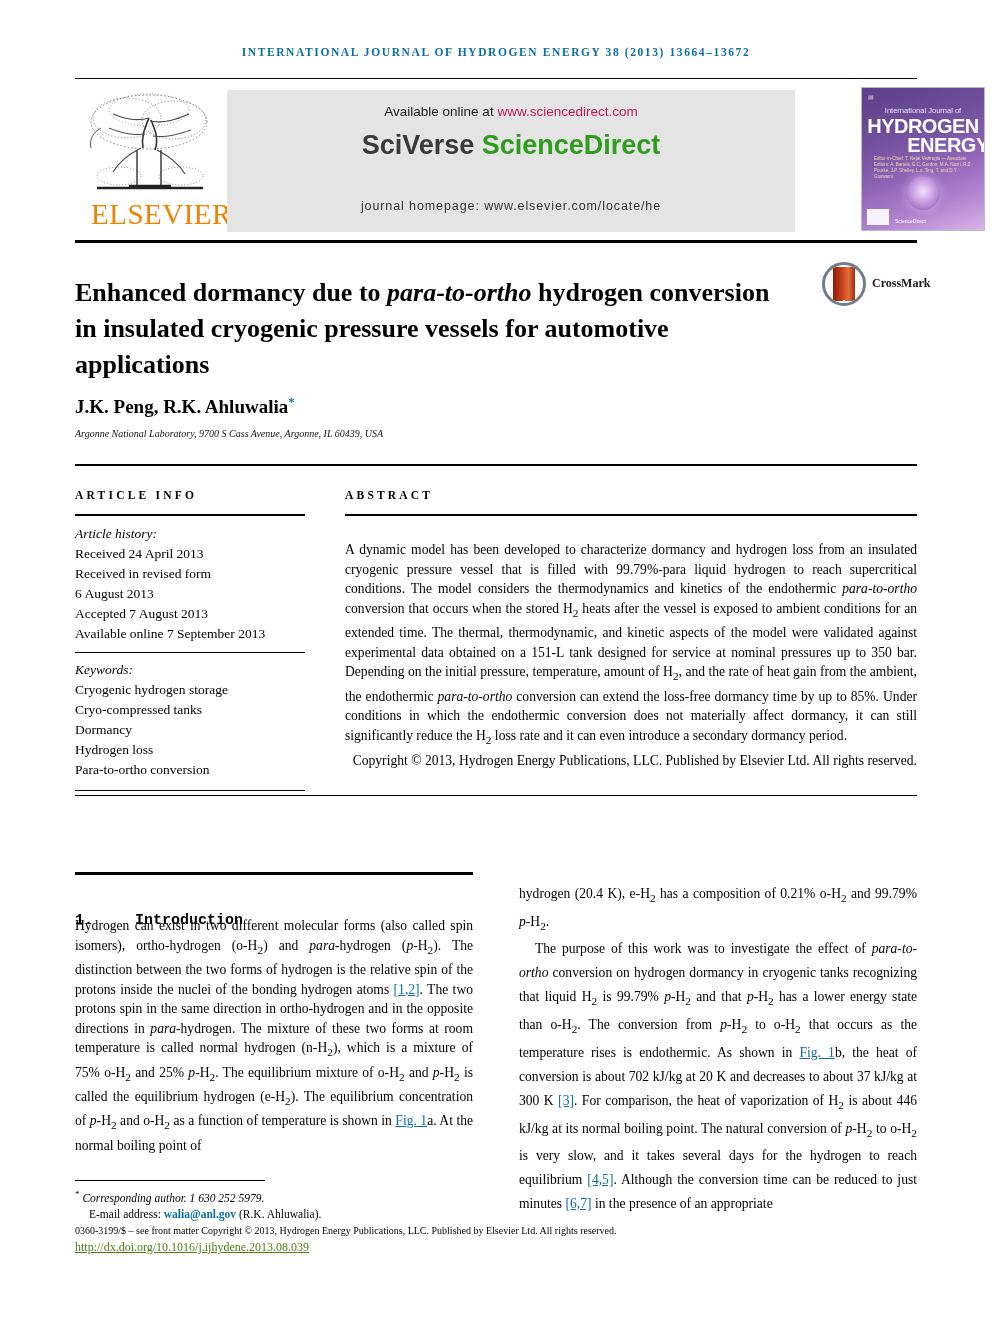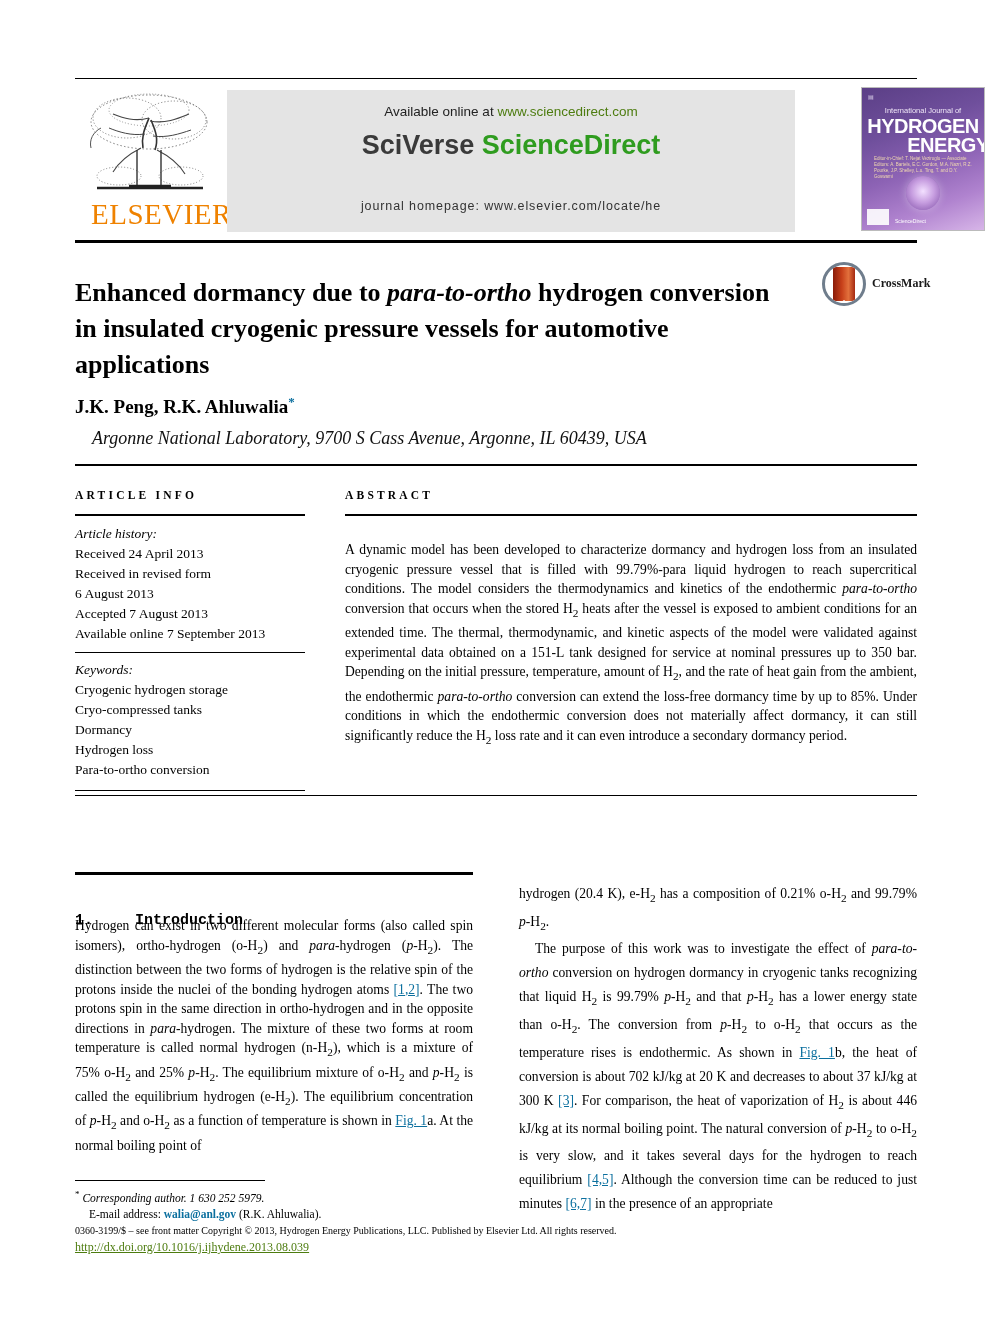--- a/index.html
+++ b/index.html
@@ -52,21 +52,21 @@
   .sd-band {
     position:absolute; left:152px; top:4px; width:568px; height:142px;
     background:#e4e4e4;
   }
   .avail-line {
     position:absolute; left:0; top:14px; width:100%;
     text-align:center;
     font-family:"Liberation Sans", sans-serif;
     font-size:13.5px; color:#222;
   }
-  .avail-line a { color:#4d7c0f; text-decoration:none; }
+  .avail-line a { color:#be185d; text-decoration:none; }
   .sciverse {
     position:absolute; left:0; top:40px; width:100%;
     text-align:center;
     font-family:"Liberation Sans", sans-serif;
     font-size:27px; font-weight:bold;
   }
   .sv-sci { color:#3a3a3a; }
   .sv-green { color:#2f9c1f; }
   .homepage {
     position:absolute; left:0; top:109px; width:100%;
@@ -159,23 +159,23 @@
   }
 
   
   .authors {
     position:absolute; left:75px; top:394px; width:700px;
     font-family:"Liberation Serif", serif;
     font-size:19px; font-weight:bold;
   }
   .authors sup { color:#0b6f9e; font-size:13px; }
   .affil {
-    position:absolute; left:92px; top:428px; width:700px;
-    font-family:"Liberation Serif", serif;
-    font-size:18px; font-style:italic; color:#111;
+    position:absolute; left:75px; top:428px; width:700px;
+    font-family:"Liberation Serif", serif;
+    font-size:10px; font-style:italic; color:#111;
   }
 
   
   .rule-abs-top { position:absolute; left:75px; top:464px; width:842px; height:2.4px; background:#000; }
 
   .ai-head {
     position:absolute; left:75px; top:489px;
     font-family:"Liberation Serif", serif;
     font-size:11.5px; font-weight:bold; letter-spacing:3.2px;
   }
@@ -265,20 +265,21 @@
     position:absolute; left:75px; top:1240px; width:842px;
     font-family:"Liberation Serif", serif;
     font-size:12px; color:#4d7c0f;
   }
 </style>
 </head>
 <body>
 
 <div class="page">
 
+  <div class="running-head">International Journal of Hydrogen Energy 38 (2013) 13664–13672</div>
   <div class="rule-top"></div>
 
   <div class="masthead">
 
     <div class="elsevier-logo">
       <svg class="tree-svg" viewBox="0 0 140 112">
         <g stroke="#3a3a3a" stroke-width="0.7" fill="none">
           <ellipse cx="70" cy="34" rx="58" ry="27" stroke="#4a4a4a" stroke-dasharray="1.5 2.2"></ellipse>
           <ellipse cx="48" cy="30" rx="34" ry="20" stroke="#5a5a5a" stroke-dasharray="1.2 2"></ellipse>
           <ellipse cx="95" cy="32" rx="32" ry="19" stroke="#5a5a5a" stroke-dasharray="1.2 2"></ellipse>
@@ -365,20 +366,21 @@
     <div>Cryogenic hydrogen storage</div>
     <div>Cryo-compressed tanks</div>
     <div>Dormancy</div>
     <div>Hydrogen loss</div>
     <div>Para-to-ortho conversion</div>
   </div>
   <div class="rule-kw-bot"></div>
 
   <div class="abstract">
     <span>A dynamic model has been developed to characterize dormancy and hydrogen loss from an insulated cryogenic pressure vessel that is filled with 99.79%-para liquid hydrogen to reach supercritical conditions. The model considers the thermodynamics and kinetics of the endothermic </span><em>para-to-ortho</em><span> conversion that occurs when the stored H</span><sub>2</sub><span> heats after the vessel is exposed to ambient conditions for an extended time. The thermal, thermodynamic, and kinetic aspects of the model were validated against experimental data obtained on a 151-L tank designed for service at nominal pressures up to 350 bar. Depending on the initial pressure, temperature, amount of H</span><sub>2</sub><span>, and the rate of heat gain from the ambient, the endothermic </span><em>para-to-ortho</em><span> conversion can extend the loss-free dormancy time by up to 85%. Under conditions in which the endothermic conversion does not materially affect dormancy, it can still significantly reduce the H</span><sub>2</sub><span> loss rate and it can even introduce a secondary dormancy period.</span>
+    <div class="copyline">Copyright © 2013, Hydrogen Energy Publications, LLC. Published by Elsevier Ltd. All rights reserved.</div>
   </div>
 
   <div class="rule-abs-bot"></div>
 
   <div class="sec-rule"></div>
   <div class="sec-head">
     <span class="num">1.</span><span>Introduction</span>
   </div>
 
   <div class="col-left">

